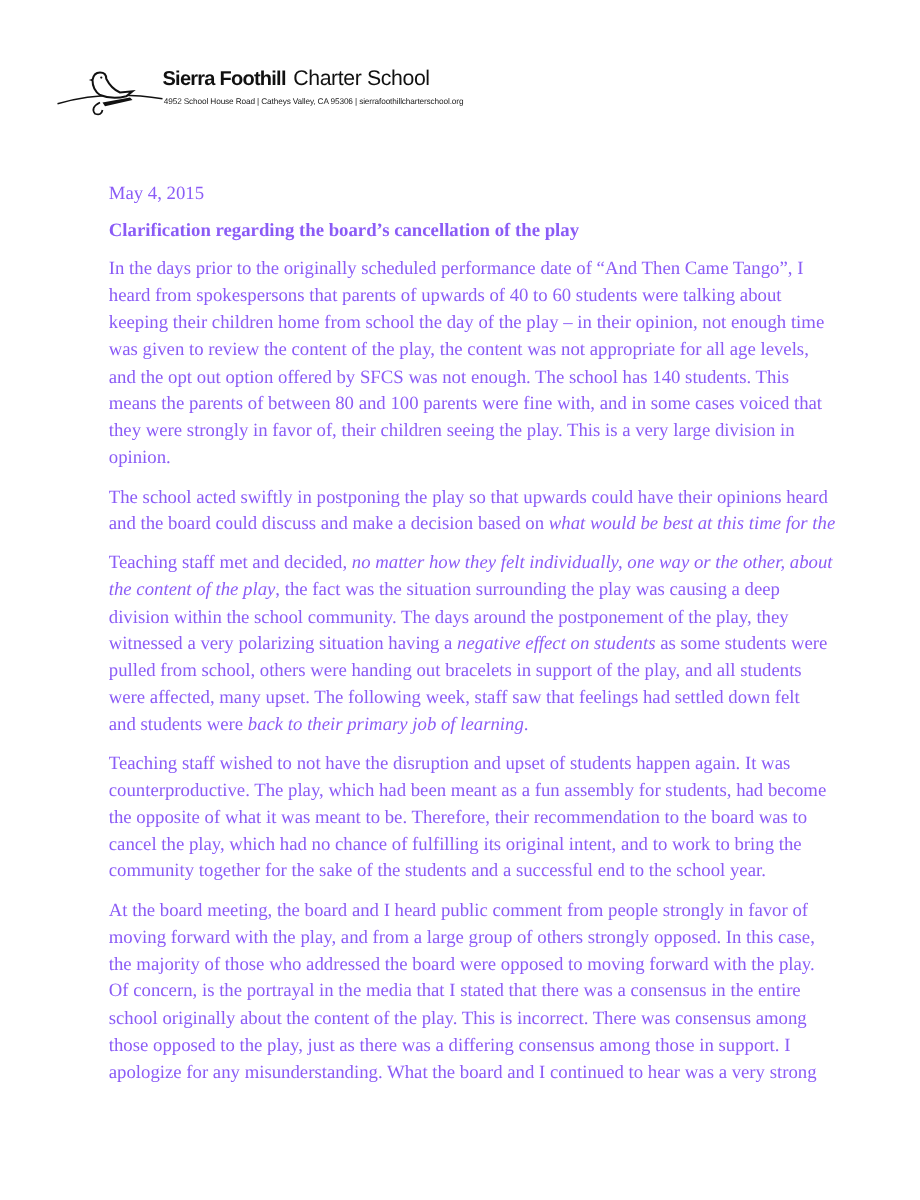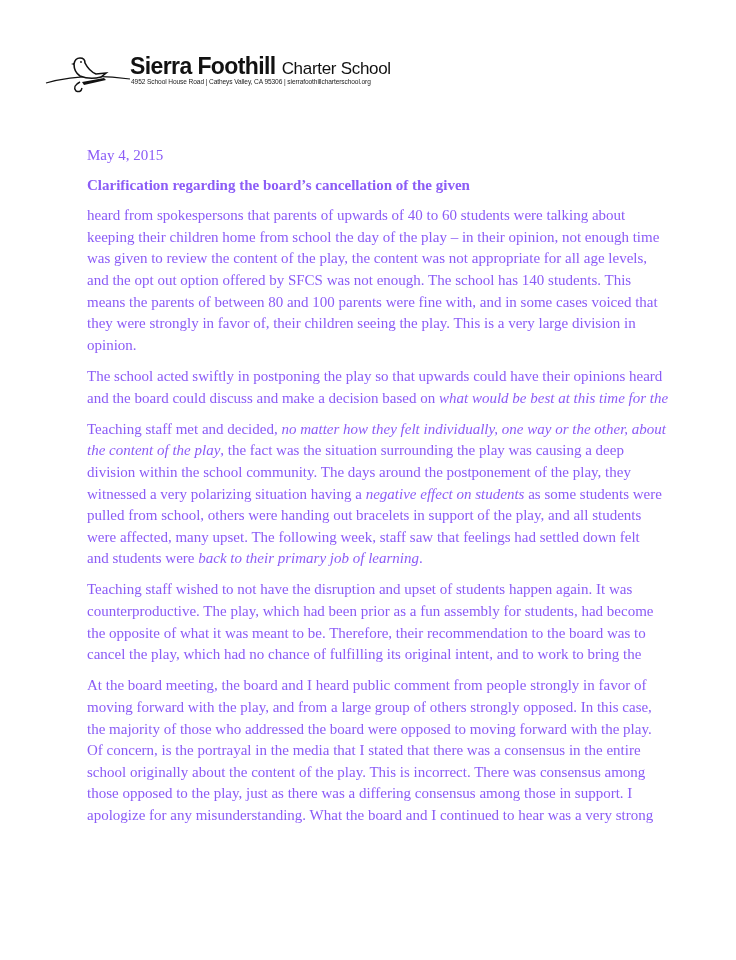--- a/index.html
+++ b/index.html
@@ -1,20 +1,20 @@
 <!DOCTYPE html>
 <html><head>
 <meta charset="utf-8">
 <style>
   html, body { margin: 0; padding: 0; background: #ffffff; }
   body { width: 736px; height: 960px; position: relative; overflow: hidden; color: #111; }
   .letterhead { position: absolute; left: 44px; top: 50px; width: 360px; height: 50px; }
   .logo-bird { position: absolute; left: 0; top: 2px; width: 88px; height: 48px; }
   .school-name { position: absolute; left: 86px; top: 3px; white-space: nowrap; font-family: "Liberation Sans", sans-serif; color: #111; }
-  .school-name .bold { font-weight: bold; font-size: 23px; letter-spacing: -0.6px; }
+  .school-name .bold { font-weight: bold; font-size: 16px; letter-spacing: -0.6px; }
   .school-name .light { font-size: 17px; margin-left: 6px; letter-spacing: -0.3px; margin-top: 20px; }
   .school-address { position: absolute; left: 87px; top: 28px; white-space: nowrap; font-family: "Liberation Sans", sans-serif; font-size: 6.6px; color: #222; letter-spacing: -0.1px; }
   .doc { position: absolute; left: 87px; top: 145px; width: 580px; font-family: "Liberation Serif", serif; font-size: 15px; line-height: 21.6px; color: #8b5cf6; }
   .date { margin: 0 0 8px 0; }
   .title { font-weight: bold; margin: 0 0 9px 0; }
   .para { margin: 0 0 9.6px 0; }
   .line { display: block; white-space: nowrap; }
   .line i { font-style: italic; }
 </style>
 </head>
@@ -33,23 +33,24 @@
     <path d="M36 30 Q 28 34 32 39 Q 37 41 38 36" stroke="#111" stroke-width="1.4" fill="none"></path>
   </svg>
   <div class="school-name">
     <span class="bold">Sierra Foothill</span><span class="light">Charter School</span>
   </div>
   <div class="school-address">4952 School House Road | Catheys Valley, CA 95306 | sierrafoothillcharterschool.org</div>
 </div>
 
 <div class="doc">
   <p class="date">May 4, 2015</p>
-  <p class="title">Clarification regarding the board’s cancellation of the given</p>
+  <p class="title">Clarification regarding the board’s cancellation of the play</p>
   <div id="paragraphs">
       <p class="para">
+        <span class="line"><span>In the days prior to the originally scheduled performance date of “And Then Came Tango”, I</span></span>
         <span class="line"><span>heard from spokespersons that parents of upwards of 40 to 60 students were talking about</span></span>
         <span class="line"><span>keeping their children home from school the day of the play – in their opinion, not enough time</span></span>
         <span class="line"><span>was given to review the content of the play, the content was not appropriate for all age levels,</span></span>
         <span class="line"><span>and the opt out option offered by SFCS was not enough. The school has 140 students. This</span></span>
         <span class="line"><span>means the parents of between 80 and 100 parents were fine with, and in some cases voiced that</span></span>
         <span class="line"><span>they were strongly in favor of, their children seeing the play. This is a very large division in</span></span>
         <span class="line"><span>opinion.</span></span>
       </p>
       <p class="para">
         <span class="line"><span>The school acted swiftly in postponing the play so that upwards could have their opinions heard</span></span>
@@ -59,23 +60,24 @@
         <span class="line"><span>Teaching staff met and decided, </span><i>no matter how they felt individually, one way or the other, about</i></span>
         <span class="line"><i>the content of the play</i><span>, the fact was the situation surrounding the play was causing a deep</span></span>
         <span class="line"><span>division within the school community. The days around the postponement of the play, they</span></span>
         <span class="line"><span>witnessed a very polarizing situation having a </span><i>negative effect on students</i><span> as some students were</span></span>
         <span class="line"><span>pulled from school, others were handing out bracelets in support of the play, and all students</span></span>
         <span class="line"><span>were affected, many upset. The following week, staff saw that feelings had settled down felt</span></span>
         <span class="line"><span>and students were </span><i>back to their primary job of learning</i><span>.</span></span>
       </p>
       <p class="para">
         <span class="line"><span>Teaching staff wished to not have the disruption and upset of students happen again. It was</span></span>
-        <span class="line"><span>counterproductive. The play, which had been prior as a fun assembly for students, had become</span></span>
+        <span class="line"><span>counterproductive. The play, which had been meant as a fun assembly for students, had become</span></span>
         <span class="line"><span>the opposite of what it was meant to be. Therefore, their recommendation to the board was to</span></span>
         <span class="line"><span>cancel the play, which had no chance of fulfilling its original intent, and to work to bring the</span></span>
+        <span class="line"><span>community together for the sake of the students and a successful end to the school year.</span></span>
       </p>
       <p class="para">
         <span class="line"><span>At the board meeting, the board and I heard public comment from people strongly in favor of</span></span>
         <span class="line"><span>moving forward with the play, and from a large group of others strongly opposed.  In this case,</span></span>
         <span class="line"><span>the majority of those who addressed the board were opposed to moving forward with the play.</span></span>
         <span class="line"><span>Of concern, is the portrayal in the media that I stated that there was a consensus in the entire</span></span>
         <span class="line"><span>school originally about the content of the play. This is incorrect.  There was consensus among</span></span>
         <span class="line"><span>those opposed to the play, just as there was a differing consensus among those in support. I</span></span>
         <span class="line"><span>apologize for any misunderstanding. What the board and I continued to hear was a very strong</span></span>
       </p>

